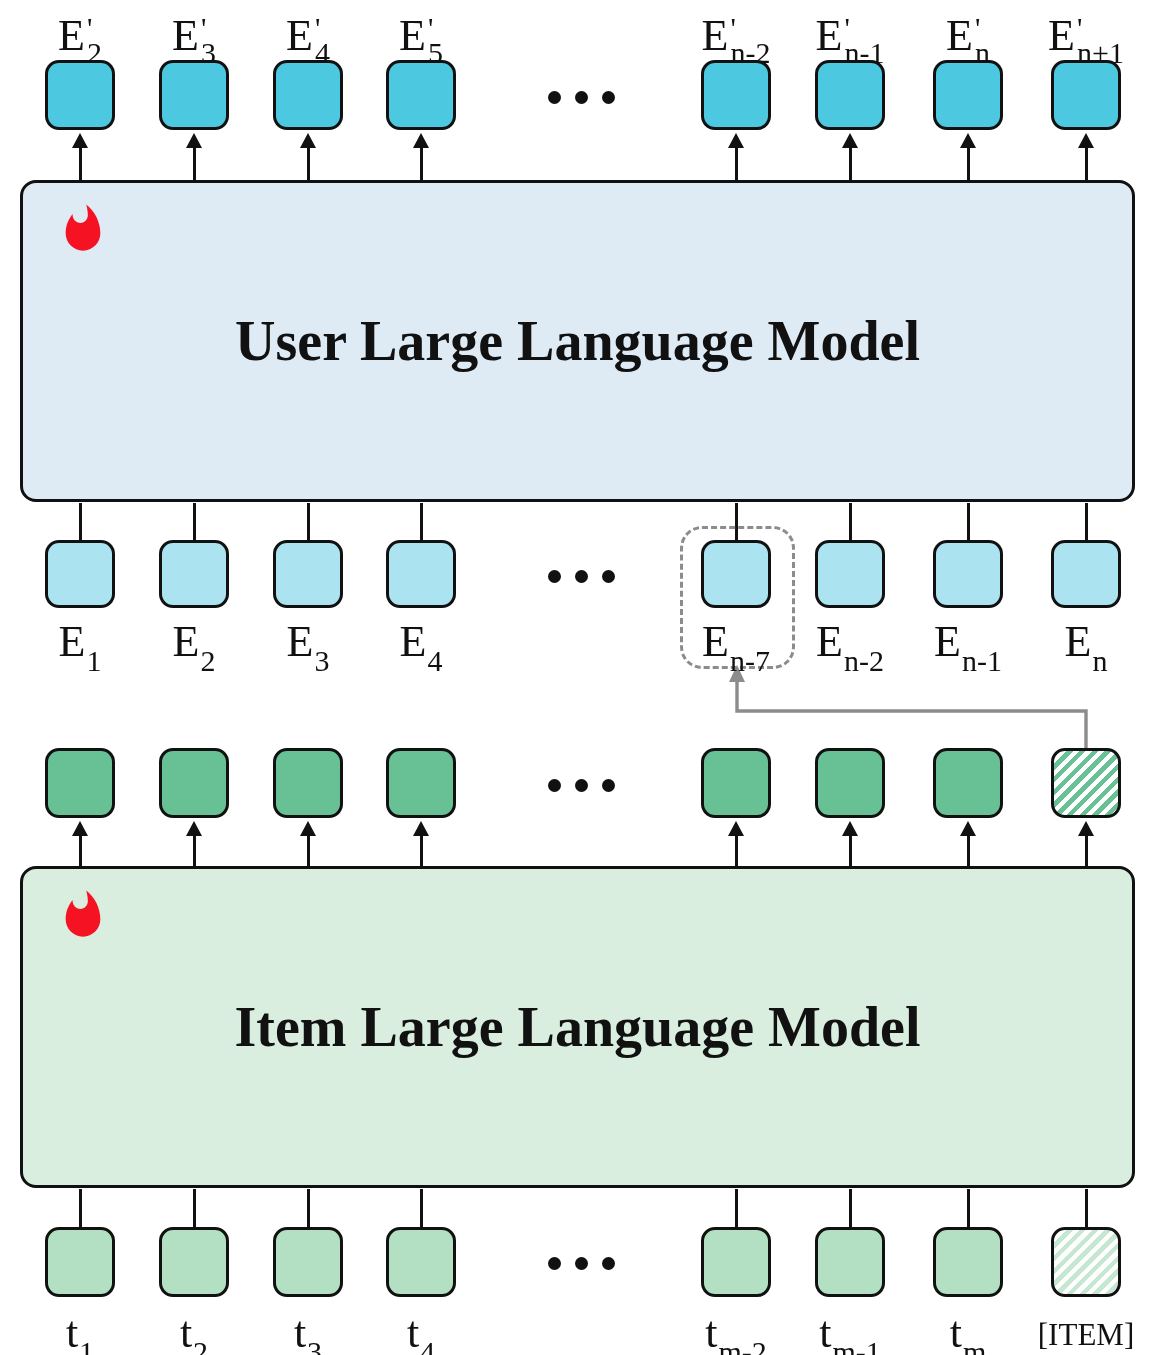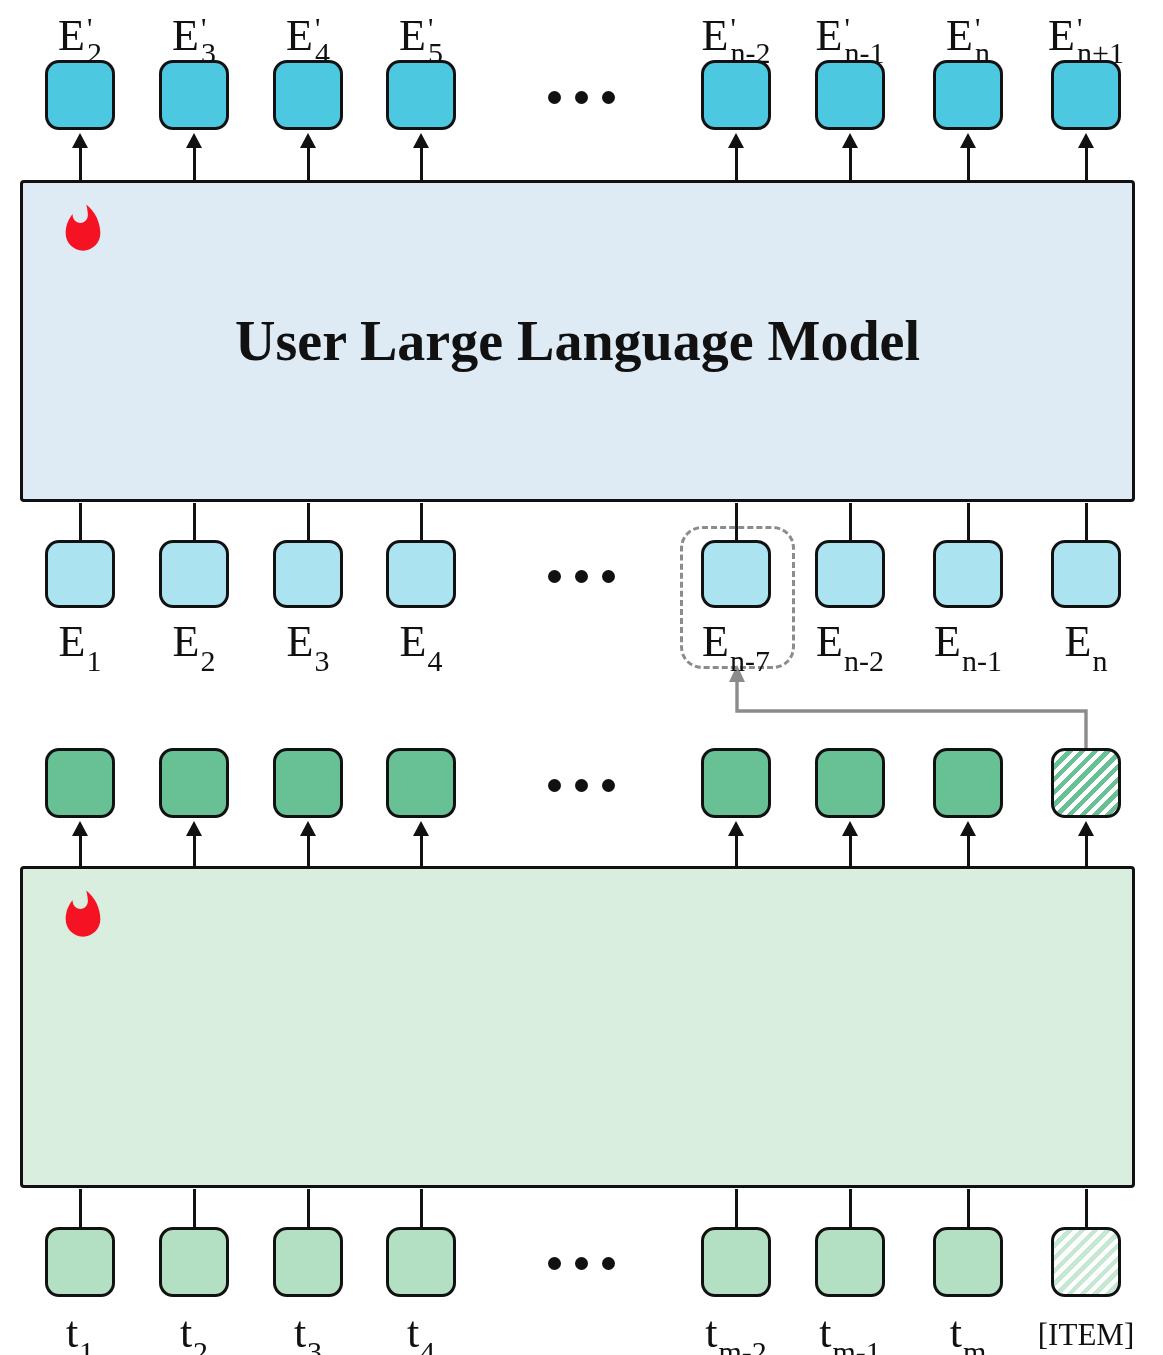--- a/index.html
+++ b/index.html
@@ -6,21 +6,21 @@
   #canvas{
     position:relative;
     width:1163px;height:1355px;
     background:#ffffff;
     font-family:"Liberation Serif", serif;
     overflow:hidden;
   }
   
   .panel{
     position:absolute;left:20px;width:1115px;height:322px;
-    border:3.5px solid #111;border-radius:4px;
+    border:3.5px solid #111;border-radius:16px;
     display:flex;align-items:center;justify-content:center;
     box-sizing:border-box;
   }
   .panel-title{
     font-weight:bold;font-size:56px;color:#111;
     letter-spacing:0px;white-space:nowrap;
     font-family:"Liberation Serif", serif;
   }
   .flame{position:absolute;top:16px;left:34px;width:52px;height:60px;}
   
@@ -63,20 +63,21 @@
     <svg class="flame" viewBox="0 0 24 24">
       <path id="flame-path-user" fill="#F51223" d="M13.5.67s.74 2.65.74 4.8c0 2.06-1.35 3.73-3.41 3.73-2.07 0-3.63-1.67-3.63-3.73l.03-.36C5.21 7.51 4 10.62 4 14c0 4.42 3.58 8 8 8s8-3.58 8-8C20 8.61 17.41 3.8 13.5.67z"></path>
     </svg>
     <div class="panel-title">User Large Language Model</div>
   </div>
 
   <div class="panel" id="item-panel" style="top: 866px; background: rgb(218, 238, 223);">
     <svg class="flame" viewBox="0 0 24 24">
       <path id="flame-path-item" fill="#F51223" d="M13.5.67s.74 2.65.74 4.8c0 2.06-1.35 3.73-3.41 3.73-2.07 0-3.63-1.67-3.63-3.73l.03-.36C5.21 7.51 4 10.62 4 14c0 4.42 3.58 8 8 8s8-3.58 8-8C20 8.61 17.41 3.8 13.5.67z"></path>
     </svg>
+    <div class="panel-title">Item Large Language Model</div>
   </div>
 
   <div class="dashedbox" style="left:680px;top:526px;width:115px;height:143px;"></div>
 
   <svg id="overlay" width="1163" height="1355">
     <path d="M1086,748 L1086,711 L737,711 L737,679" fill="none" stroke="#8C8C8C" stroke-width="3.4"></path>
     <polygon points="737,665 729,682 745,682" fill="#8C8C8C"></polygon>
   </svg>
 
 <div class="lbl" style="left: 10px; width: 140px; top: 2px; height: 56px;">

